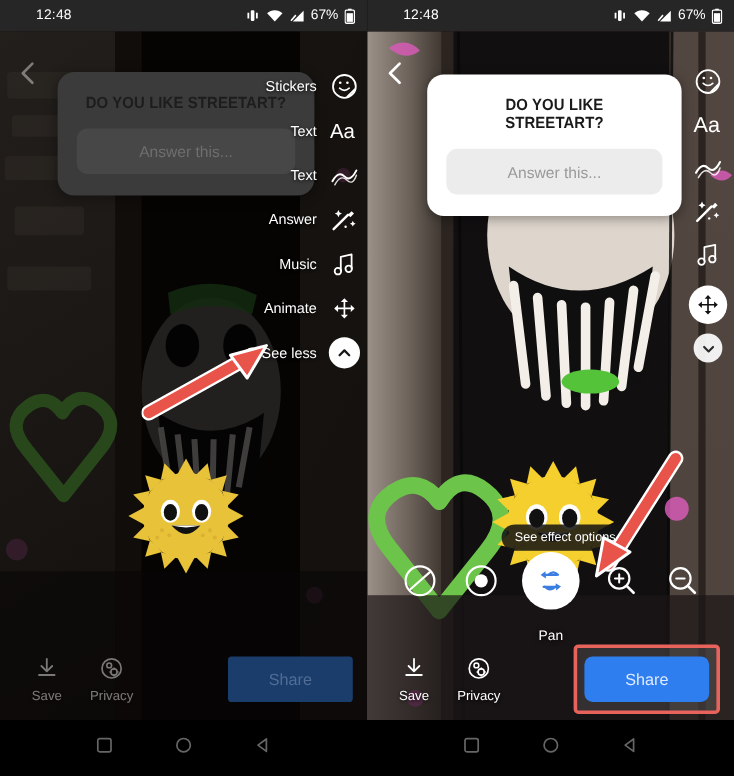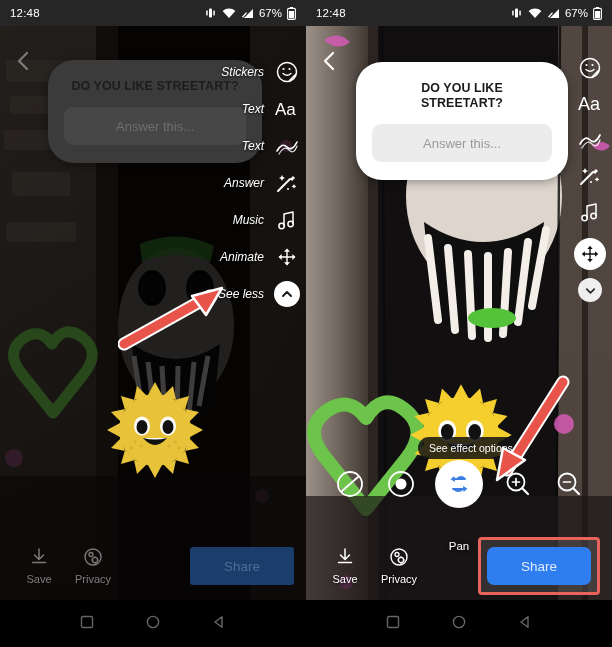--- a/index.html
+++ b/index.html
@@ -20,21 +20,21 @@
 
   
   .statusbar {
     position: relative; z-index: 60;
     height: 26px; width: 100%;
     background: #262626;
     display: flex; align-items: center;
     padding: 0 10px;
     color: #fff;
   }
-  .sb-time { font-size: 11.5px; letter-spacing: .2px; }
+  .sb-time { font-size: 11.5px; letter-spacing: .2px; margin-left: 20px; }
   .sb-right { margin-left: auto; display: flex; align-items: center; gap: 5px; }
   .sb-icon { display: block; }
   .sb-pct { font-size: 11.5px; }
 
   
   .photo { position: absolute; inset: 26px 0 0 0; overflow: hidden; }
   .photo svg { display: block; width: 100%; height: 100%; }
 
   
   .dim {
@@ -46,21 +46,21 @@
   
   .backbtn {
     position: absolute; left: 10px; top: 48px;
     width: 26px; height: 26px; z-index: 30;
     display: flex; align-items: center; justify-content: center;
   }
 
   
   .qcard {
     position: absolute; z-index: 30;
-    border-radius: 26px;
+    border-radius: 14px;
     padding: 18px 16px 18px;
     box-shadow: 0 2px 10px rgba(0,0,0,.35);
   }
   .left .qcard {
     left: 48px; top: 60px; width: 214px;
     background: #3b3b3b;
   }
   .right .qcard {
     left: 50px; top: 62px; width: 212px;
     background: #ffffff;
@@ -91,21 +91,20 @@
     display: flex; flex-direction: column; gap: 1px;
   }
   .tool {
     display: flex; align-items: center; justify-content: flex-end;
     gap: 10px; height: 36px;
   }
   .tool-label {
     color: #fff; font-size: 12px;
     text-shadow: 0 1px 3px rgba(0,0,0,.9);
     white-space: nowrap;
-    font-style: italic;
   }
   .tool-ic {
     width: 26px; height: 26px;
     display: flex; align-items: center; justify-content: center;
     flex: 0 0 26px;
   }
   .tool-ic.circle-white {
     background: #fff; border-radius: 50%;
   }
 
@@ -154,21 +153,21 @@
   .fxbtn {
     width: 33px; height: 33px; border-radius: 50%;
     display: flex; align-items: center; justify-content: center;
   }
   .fxbtn.active {
     width: 48px; height: 48px;
     background: #fff;
   }
   .fxlabel {
     position: absolute; z-index: 40;
-    top: 540px; left: 0; right: 0;
+    top: 524px; left: 0; right: 0;
     text-align: center;
     color: #fff; font-size: 11.5px;
     text-shadow: 0 1px 4px rgba(0,0,0,.9);
   }
 
   
   .bottombar {
     position: absolute; z-index: 40;
     left: 0; right: 0; bottom: 0; height: 68px;
     display: flex; align-items: center;

